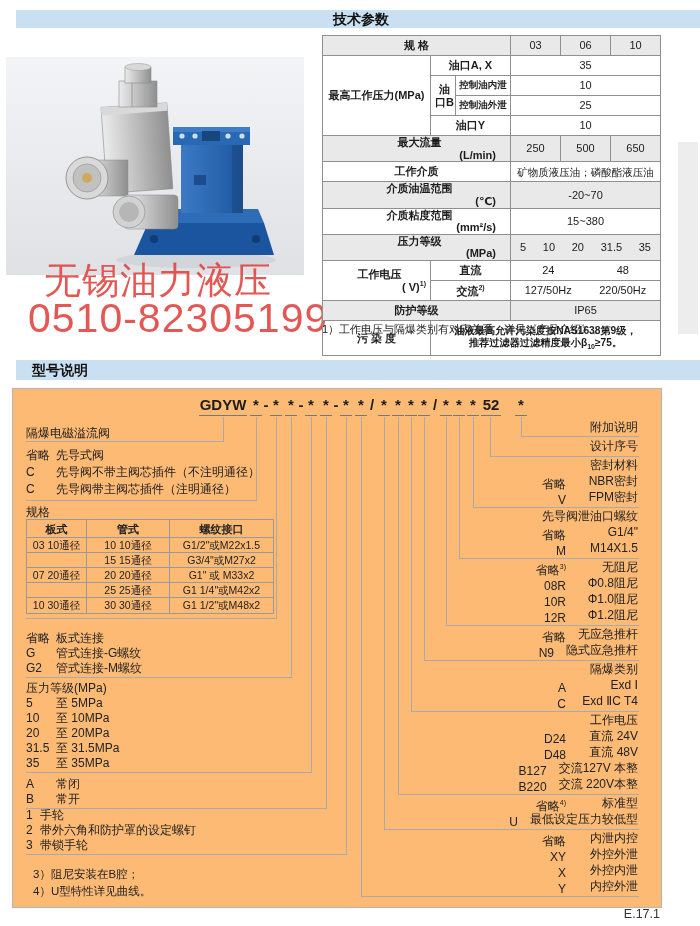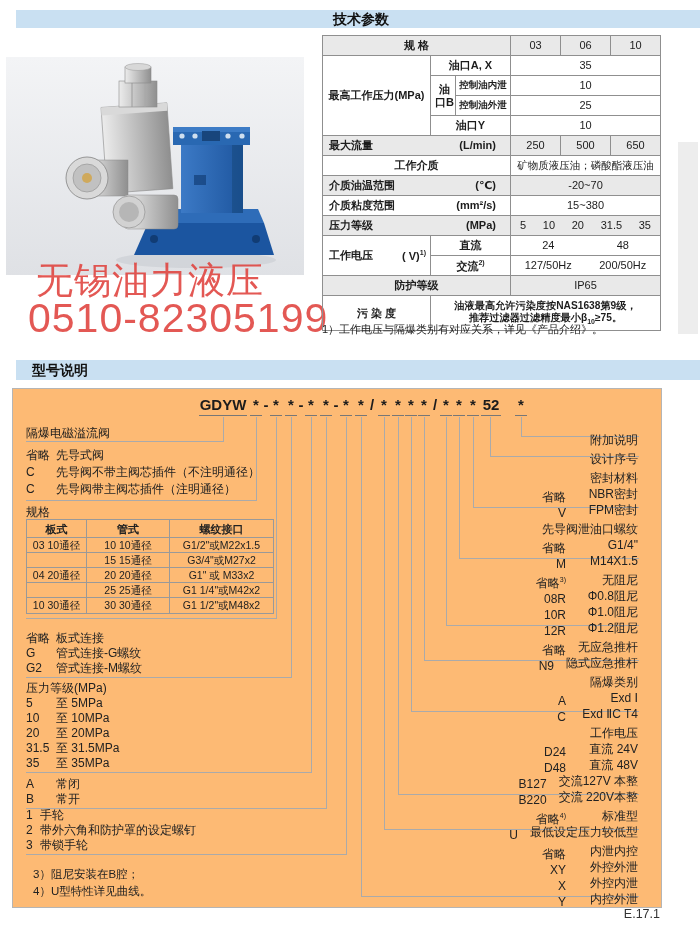--- a/index.html
+++ b/index.html
@@ -12,21 +12,21 @@
   .photo{position:absolute;left:6px;top:57px;width:298px;height:218px;}
   .wm{position:absolute;color:#e0423d;opacity:.88;font-weight:500;letter-spacing:1px;white-space:nowrap;}
   
   table.tech{position:absolute;left:322px;top:35px;width:338px;border-collapse:collapse;table-layout:fixed;
              font-size:11px;}
   table.tech td{border:1px solid #8f8f8f;height:19px;text-align:center;padding:0;line-height:1.15;}
   table.tech tr.tint td{background:#e9e9e9;}
   td.lbl{text-align:left;padding-left:6px;font-weight:700;}
   td.ctr{text-align:center;padding-left:0;}
   .lblunit{font-weight:600;}
-  .lblunit .cellflex{display:flex;align-items:center;}
+  .lblunit .cellflex{display:flex;align-items:center;flex-direction:column;}
   .lblunit .nm{padding-left:6px;}
   .lblunit .un{margin-left:auto;margin-right:14px;font-weight:600;}
   .lblunit .un.tight{margin-right:4px;}
   td.small{font-size:9.5px;font-weight:600;text-align:left;padding-left:3px;}
   td.smallv{font-size:10.5px;}
   .spread{display:flex;justify-content:space-between;padding:0 9px;}
   .halves{display:flex;justify-content:center;}
   .halves span{flex:1;text-align:center;}
   td.notecell{font-size:10.2px;line-height:1.3;font-weight:600;}
   sup{font-size:7px;}
@@ -52,21 +52,21 @@
   .stable{width:246px;border:1px solid #999;margin-top:0;font-size:10.5px;}
   .srow{display:flex;height:15px;line-height:15px;}
   .srow.head{height:18px;line-height:18px;font-size:11px;font-weight:600;}
   .sc{box-sizing:border-box;border-right:1px solid #999;border-bottom:1px solid #999;text-align:center;overflow:hidden;white-space:nowrap;}
   .srow:last-child .sc{border-bottom:none;}
   .sc.c1{width:60px;}
   .sc.c2{width:83px;}
   .sc.c3{width:103px;border-right:none;}
   .lnotes{position:absolute;left:20px;top:477px;font-size:11.5px;line-height:17px;color:#222;}
   
-  .rcol{position:absolute;left:355px;top:43px;width:270px;font-size:12px;color:#222;}
+  .rcol{position:absolute;left:355px;top:30px;width:270px;font-size:12px;color:#222;}
   .rgroup{margin-top:3px;}
   .rgroup:first-child{margin-top:0;}
   .rhead{text-align:right;line-height:16px;white-space:nowrap;}
   .rhead:empty{display:none;}
   .rrow{display:flex;justify-content:flex-end;line-height:16px;height:16px;white-space:nowrap;}
   .rrow .rcode{margin-right:12px;}
   .rrow .rdesc{min-width:60px;text-align:right;}
   .page-code{position:absolute;left:560px;top:907px;width:100px;text-align:right;font-size:12.5px;color:#333;}
 </style>
 </head>
@@ -128,21 +128,21 @@
     <circle cx="81" cy="121" r="21" fill="#d9d9d9" stroke="#969696" stroke-width="1"></circle>
     <circle cx="81" cy="121" r="14" fill="#c1c1c1" stroke="#9d9d9d" stroke-width="0.8"></circle>
     <circle cx="81" cy="121" r="5" fill="#cfa95c"></circle>
 
     <rect x="118" y="138" width="54" height="34" rx="4" fill="url(#gsteel)" stroke="#8a8a8a" stroke-width="0.5"></rect>
     <circle cx="123" cy="155" r="16" fill="#d2d2d2" stroke="#999" stroke-width="0.8"></circle>
     <circle cx="123" cy="155" r="10" fill="#b6b6b6"></circle>
   </svg>
 </div>
 
-<div class="wm" style="left:36px;top:256px;font-size:37px;">无锡油力液压</div>
+<div class="wm" style="left:44px;top:256px;font-size:37px;">无锡油力液压</div>
 <div class="wm" style="left:28px;top:295px;font-size:41px;">0510-82305199</div>
 
 <table class="tech">
   <colgroup>
       <col style="width:108px">
       <col style="width:25px">
       <col style="width:55px">
             <col style="width:50px">
       <col style="width:50px">
       <col style="width:50px">
@@ -235,21 +235,21 @@
             <span>24</span>
       <span>48</span>
           </div>
         </td>
   </tr>
   <tr>
     <td colspan="2" class="lbl ctr" style="font-weight:600;"><span>交流</span><sup>2)</sup></td>
     <td colspan="3">
       <div class="halves">
             <span>127/50Hz</span>
-      <span>200/50Hz</span>
+      <span>220/50Hz</span>
           </div>
         </td>
   </tr>
   <tr class="tint">
     <td colspan="3" class="lbl">防护等级</td>
     <td colspan="3">IP65</td>
   </tr>
   <tr>
     <td class="lbl" style="height:34px;">污 染 度</td>
     <td colspan="5" class="notecell">
@@ -345,21 +345,21 @@
           <span class="sc c1">03 10通径</span>
           <span class="sc c2">10  10通径</span>
           <span class="sc c3">G1/2"或M22x1.5</span>
         </div>
           <div class="srow">
           <span class="sc c1"></span>
           <span class="sc c2">15  15通径</span>
           <span class="sc c3">G3/4"或M27x2</span>
         </div>
           <div class="srow">
-          <span class="sc c1">04 20通径</span>
+          <span class="sc c1">07 20通径</span>
           <span class="sc c2">20  20通径</span>
           <span class="sc c3">G1"  或 M33x2</span>
         </div>
           <div class="srow">
           <span class="sc c1"></span>
           <span class="sc c2">25  25通径</span>
           <span class="sc c3">G1 1/4"或M42x2</span>
         </div>
           <div class="srow">
           <span class="sc c1">10 30通径</span>

